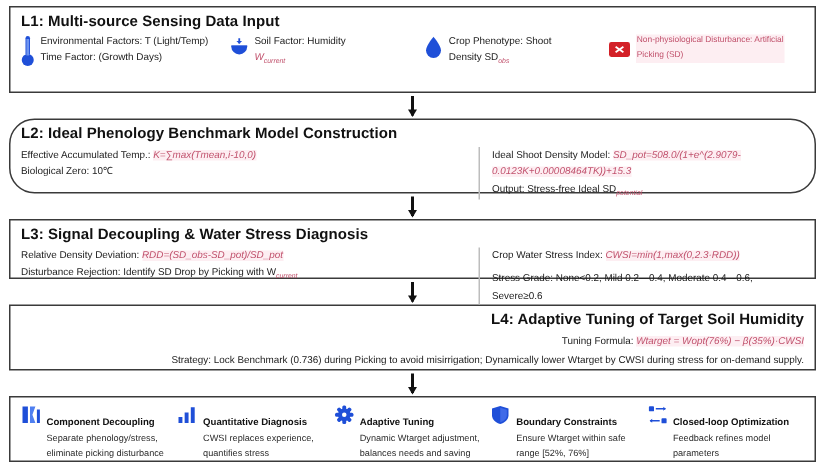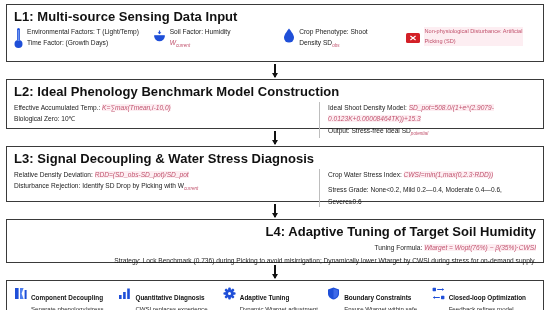--- a/index.html
+++ b/index.html
@@ -17,21 +17,21 @@
     padding: 4px 6px;
   }
 
   
   .panel {
     border: 1.2px solid #3a3a3a;
     background: #ffffff;
     padding: 4px 7px 5px 7px;
   }
   .panel-title {
-    font-size: 13px;
+    font-size: 10px;
     font-weight: bold;
     color: #111111;
     letter-spacing: 0.05px;
     margin-bottom: 3px;
   }
 
   
   .l1 { height: 58px; }
   .l1-row {
     display: flex;
@@ -105,22 +105,22 @@
     color: #1b1b1b;
     line-height: 1.72;
   }
   .hl {
     color: #c1536e;
     background: #fdeef2;
     font-style: italic;
   }
 
   
-  .l2 { height: 50px; }
-  .l3 { height: 56px; }
+  .l2 { height: 50px; border-radius: 17px; }
+  .l3 { height: 40px; }
   .l4 { height: 44px; text-align: right; }
   .l4 .line { line-height: 1.9; }
 
   
   .summary {
     border: 1.2px solid #3a3a3a;
     background: #ffffff;
     display: flex;
     padding: 5px 7px 4px 7px;
     height: 44px;

